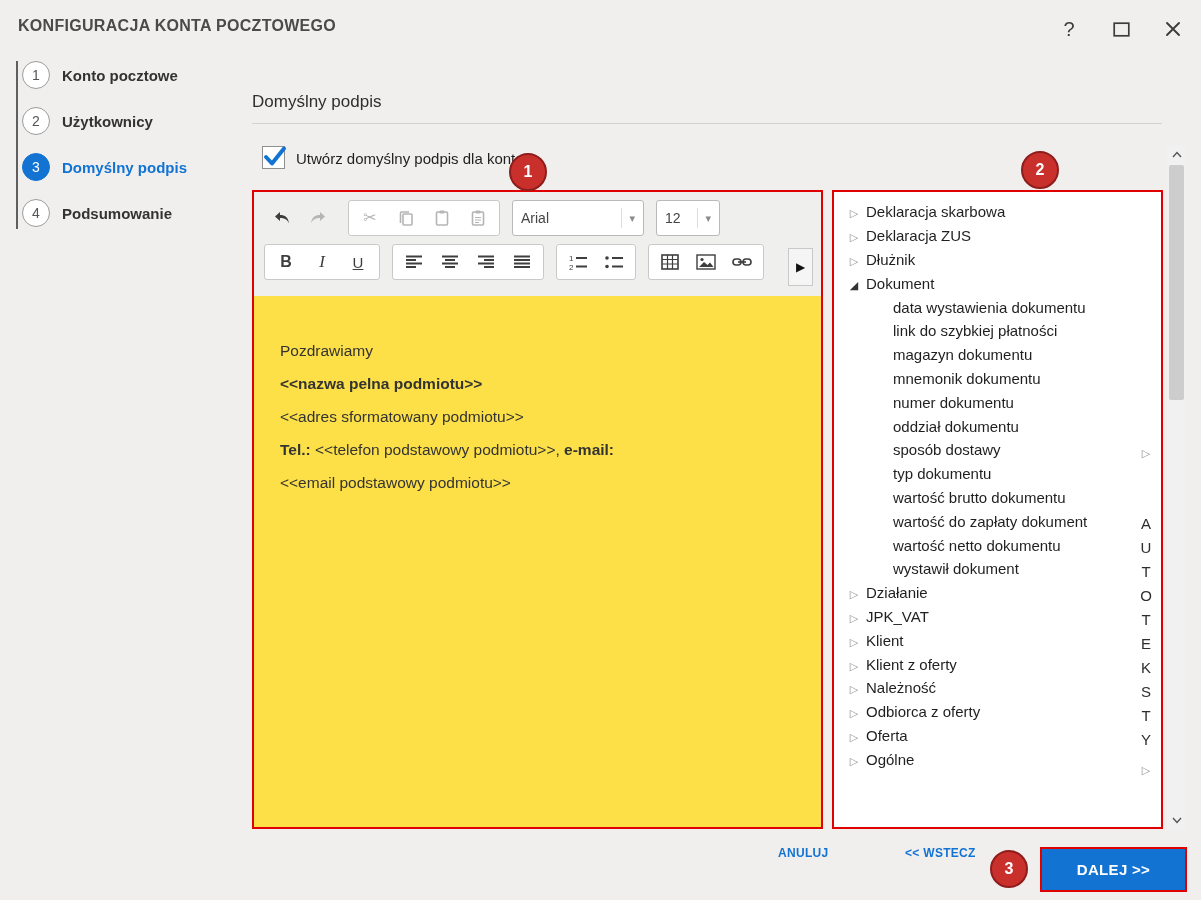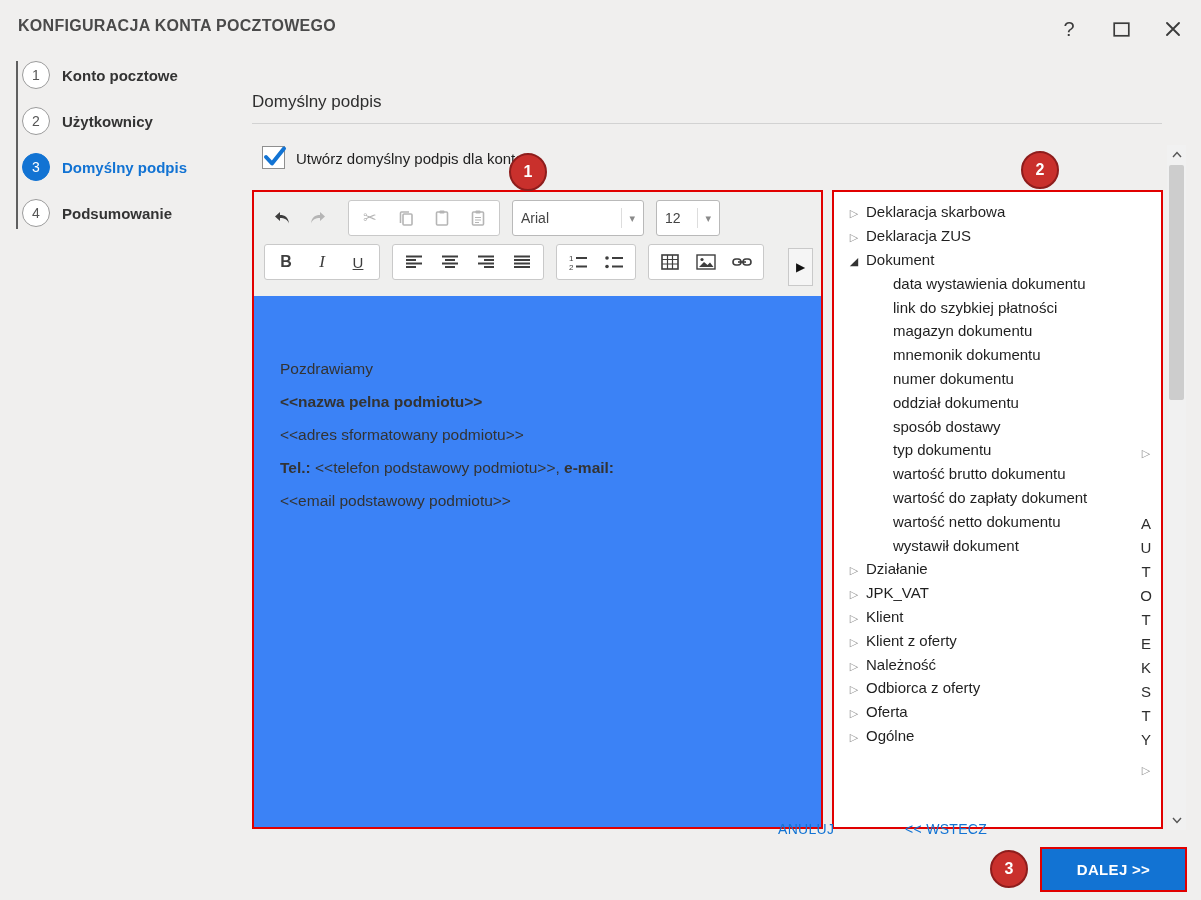--- a/index.html
+++ b/index.html
@@ -41,21 +41,21 @@
   .tb-btn.disabled{color:#b5b5b5;}
   .tb-btn .glyph{font-size:16px;line-height:1;}
   .b-letter{font-weight:bold;font-size:16px;}
   .i-letter{font-style:italic;font-family:"Liberation Serif","DejaVu Serif",serif;font-size:17px;}
   .u-letter{text-decoration:underline;font-size:15px;}
   .tb-select{display:flex;align-items:center;justify-content:space-between;background:#fff;border:1px solid #b9b9b9;border-radius:3px;
     height:36px;padding:0 8px;box-sizing:border-box;font-size:14px;color:#444;}
   .tb-select .caret{color:#8a8a8a;font-size:11px;margin-left:8px;border-left:1px solid #ddd;padding-left:7px;height:20px;display:flex;align-items:center;}
   .tb-more{position:absolute;right:8px;top:56px;width:25px;height:38px;border:1px solid #c9c9c9;background:#f5f5f5;
     display:flex;align-items:center;justify-content:center;font-size:12px;color:#111;box-sizing:border-box;}
-  .editor-content{position:absolute;left:0;right:0;top:104px;bottom:0;background:#3b82f6;padding:62px 24px 0 26px;box-sizing:border-box;overflow:hidden;}
+  .editor-content{position:absolute;left:0;right:0;top:104px;bottom:0;background:#fde047;padding:44px 24px 0 26px;box-sizing:border-box;overflow:hidden;}
   .sig-line{font-size:15.5px;color:#333;margin-bottom:12px;line-height:21px;}
   .sig-line .bold{font-weight:bold;}
   
   .tree-panel{position:absolute;left:832px;top:190px;width:331px;height:639px;border:2px solid var(--outline-red,#e10000);
     background:#fff;box-sizing:border-box;display:flex;}
   .tree-list{flex:1;overflow:hidden;padding-top:8px;}
   .tree-row{height:23.8px;display:flex;align-items:center;font-size:15px;color:#1f1f1f;white-space:nowrap;}
   .tree-row .expander{width:16px;text-align:center;margin-left:12px;margin-right:4px;flex:0 0 auto;}
   .tree-row.state-child{padding-left:59px;}
   .tree-row.state-collapsed .expander::before{content:"▷";font-size:11px;color:#8c8c8c;}
@@ -65,21 +65,21 @@
   .strip-arrow{position:absolute;left:0;right:0;text-align:center;color:#8c8c8c;font-size:11px;}
   .strip-arrow.top{top:255px;}
   .strip-arrow.bottom{top:572px;}
   
   .scrollbar{position:absolute;left:1167px;top:145px;width:19px;height:685px;background:#f1f1f1;}
   .sb-btn{position:absolute;left:0;width:19px;height:19px;display:flex;align-items:center;justify-content:center;color:#555;}
   .sb-up{top:0;}
   .sb-down{bottom:0;}
   .sb-thumb{position:absolute;left:2px;width:15px;top:20px;height:235px;background:#cdcdcd;border-radius:2px;}
   
-  .footer-link{position:absolute;top:821px;font-size:14px;font-weight:normal;color:var(--accent,#1273d3);letter-spacing:.3px;}
+  .footer-link{position:absolute;top:846px;font-size:12px;font-weight:bold;color:var(--accent,#1273d3);letter-spacing:.3px;}
   .cancel{left:778px;}
   .back{left:905px;}
   .next-btn{position:absolute;left:1040px;top:847px;width:147px;height:45px;background:var(--accent,#1273d3);
     border:2px solid var(--outline-red,#e10000);color:#fff;font-weight:bold;font-size:15px;letter-spacing:.3px;
     display:flex;align-items:center;justify-content:center;box-sizing:border-box;}
 </style>
 </head>
 <body>
 
 <div class="titlebar-title">KONFIGURACJA KONTA POCZTOWEGO</div>
@@ -269,20 +269,24 @@
       <div class="tree-row state-collapsed">
         <span class="expander"></span>
         <span class="tree-label">Deklaracja skarbowa</span>
       </div>
 
       <div class="tree-row state-collapsed">
         <span class="expander"></span>
         <span class="tree-label">Deklaracja ZUS</span>
       </div>
 
+      <div class="tree-row state-collapsed">
+        <span class="expander"></span>
+        <span class="tree-label">Dłużnik</span>
+      </div>
 
       <div class="tree-row state-expanded">
         <span class="expander"></span>
         <span class="tree-label">Dokument</span>
       </div>
 
 
       <div class="tree-row state-child">
 
         <span class="tree-label">data wystawienia dokumentu</span>

